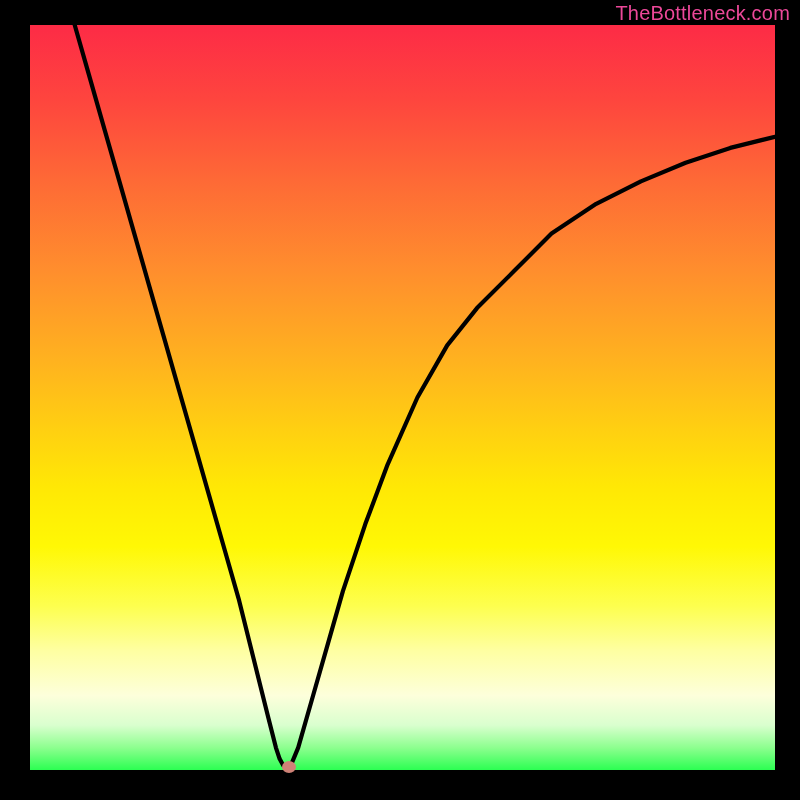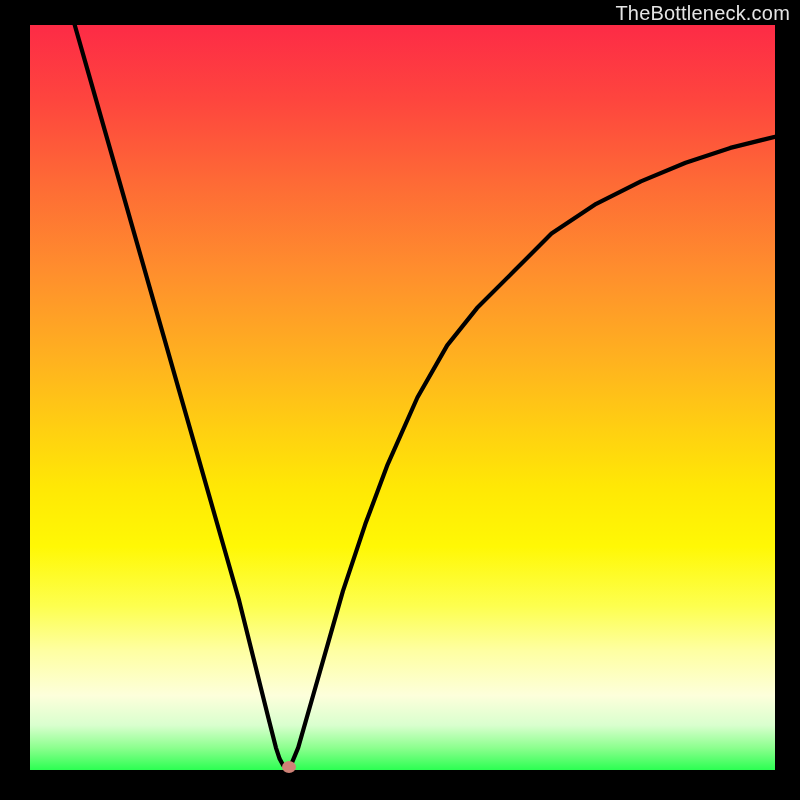--- a/index.html
+++ b/index.html
@@ -14,21 +14,21 @@
   .frame {
     position: relative;
     width: 800px;
     height: 800px;
     background: #000000;
   }
   .watermark {
     position: absolute;
     top: 2px;
     right: 10px;
-    color: #e5e5e5;
+    color: #ec4899;
     font-size: 20px;
     font-weight: 500;
     letter-spacing: 0.2px;
     z-index: 5;
   }
   .plot-area {
     position: absolute;
     left: 30px;
     top: 25px;
     width: 745px;

